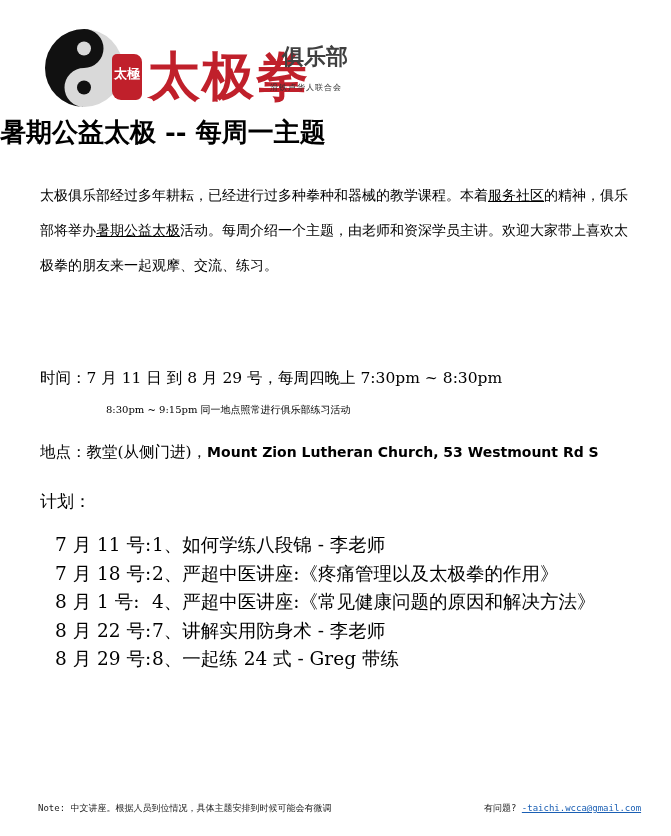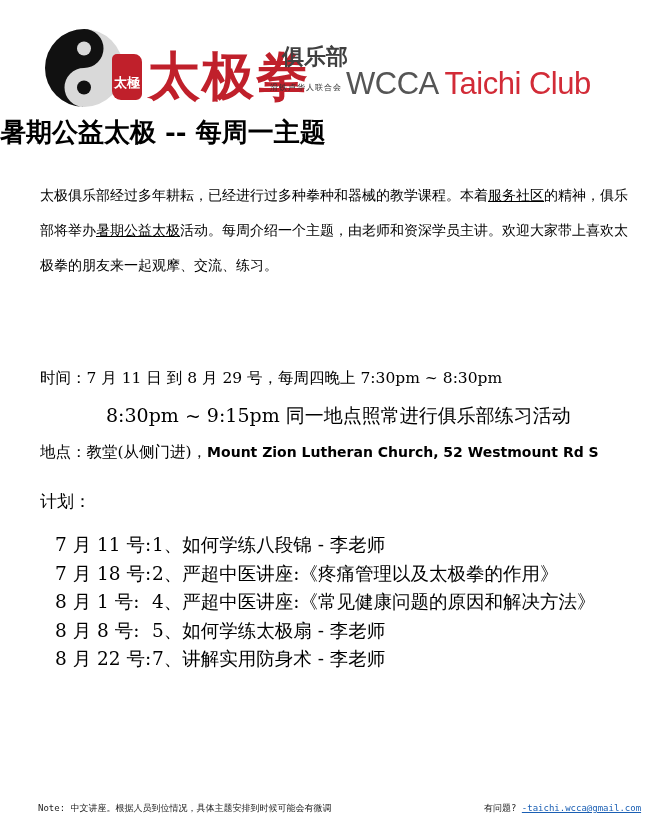--- a/index.html
+++ b/index.html
@@ -1,35 +1,35 @@
 <!DOCTYPE html>
 <html><head>
   <meta charset="utf-8">
   <style>
     html, body { margin: 0; padding: 0; background: #ffffff; }
     body { width: 671px; height: 836px; position: relative; overflow: hidden; font-family: "DejaVu Serif", serif; color: #000; }
 
     .header { position: absolute; left: 44px; top: 28px; width: 600px; height: 80px; }
     .yinyang { position: absolute; left: 0; top: 0; width: 80px; height: 80px; }
-    .seal { position: absolute; left: 68px; top: 26px; width: 30px; height: 46px; background: #c0202b; border-radius: 5px 8px 6px 9px; color: #fff; font-size: 13px; line-height: 16px; text-align: center; padding-top: 21px; box-sizing: border-box; font-weight: bold; font-family: "DejaVu Serif", serif; }
+    .seal { position: absolute; left: 68px; top: 26px; width: 30px; height: 46px; background: #c0202b; border-radius: 5px 8px 6px 9px; color: #fff; font-size: 13px; line-height: 16px; text-align: center; padding-top: 12px; box-sizing: border-box; font-weight: bold; font-family: "DejaVu Serif", serif; }
     .brand-cn { position: absolute; left: 104px; top: 26px; color: #c0202b; font-size: 52px; font-weight: bold; letter-spacing: 2px; font-family: "DejaVu Serif", serif; line-height: 44px; }
     .brand-club { position: absolute; left: 226px; top: 14px; color: #404040; font-size: 22px; font-weight: bold; font-family: "DejaVu Serif", serif; margin-left: 12px; }
     .brand-org { position: absolute; left: 226px; top: 54px; color: #333; font-size: 8px; font-family: "DejaVu Serif", serif; letter-spacing: 1px; }
     .brand-en { position: absolute; left: 302px; top: 38px; font-family: "Liberation Sans", sans-serif; font-size: 31px; font-weight: normal; letter-spacing: -0.5px; }
     .brand-en .wcca { color: #555; }
     .brand-en .taichi { color: #d22b37; }
 
     .title { position: absolute; left: 0; width: 671px; top: 115px; font-size: 26px; font-weight: bold; font-family: "DejaVu Serif", serif; }
 
     .intro { position: absolute; left: 40px; top: 178px; width: 600px; font-size: 14px; line-height: 35px; font-family: "DejaVu Serif", serif; }
     .intro .u { text-decoration: underline; }
 
     .info { position: absolute; left: 40px; font-size: 15.5px; font-family: "DejaVu Serif", serif; white-space: nowrap; }
     .info.time { top: 368px; }
-    .info.time2 { top: 403px; left: 106px; font-size: 19px; }
+    .info.time2 { top: 403px; left: 106px; font-size: 10px; }
     .info.place { top: 442px; }
     .info .en { font-family: "DejaVu Sans", sans-serif; font-weight: bold; font-size: 14px; }
 
     .plan-label { position: absolute; left: 40px; top: 490px; font-size: 17px; font-family: "DejaVu Serif", serif; }
     .plan { position: absolute; left: 55px; top: 531px; list-style: none; margin: 0; padding: 0; }
     .plan li { font-size: 18.5px; line-height: 28.5px; font-family: "DejaVu Serif", serif; white-space: nowrap; }
     .plan li .date { display: inline-block; width: 97px; }
 
     .footer-note { position: absolute; left: 38px; top: 802px; font-size: 9px; color: #222; font-family: "DejaVu Sans Mono", monospace; }
     .footer-contact { position: absolute; left: 484px; top: 802px; font-size: 9px; color: #222; font-family: "DejaVu Sans Mono", monospace; }
@@ -42,44 +42,41 @@
   <svg class="yinyang" viewBox="0 0 80 80">
     <circle cx="40" cy="40" r="39" fill="#d9d9d9"></circle>
     <path d="M40 1 A39 39 0 0 0 40 79 A19.5 19.5 0 0 1 40 40 A19.5 19.5 0 0 0 40 1 Z" fill="#111"></path>
     <circle cx="40" cy="20.5" r="7" fill="#d9d9d9"></circle>
     <circle cx="40" cy="59.5" r="7" fill="#111"></circle>
   </svg>
   <div class="seal">太極</div>
   <div class="brand-cn">太极拳</div>
   <div class="brand-club">俱乐部</div>
   <div class="brand-org">滑铁卢华人联合会</div>
-  <div class="brand-en">
-    <span class="wcca">WCCA</span><span class="taichi"> Taichi Club</span>
-  </div>
 </div>
 
 <div class="title">暑期公益太极 -- 每周一主题</div>
 
 <div class="intro">
   <span>太极俱乐部经过多年耕耘，已经进行过多种拳种和器械的教学课程。本着</span><span class="u">服务社区</span><span>的精神，俱乐部将举办</span><span class="u">暑期公益太极</span><span>活动。每周介绍一个主题，由老师和资深学员主讲。欢迎大家带上喜欢太极拳的朋友来一起观摩、交流、练习。</span>
 </div>
 
 <div class="info time">
   <span>时间：</span><span>7 月 11 日  到  8 月 29 号，每周四晚上 7:30pm ~ 8:30pm</span>
 </div>
 <div class="info time2">8:30pm ~ 9:15pm 同一地点照常进行俱乐部练习活动</div>
 <div class="info place">
-  <span>地点：</span><span>教堂(从侧门进)，</span><span class="en">Mount Zion Lutheran Church, 52 Westmount Rd S</span>
+  <span>地点：</span><span>教堂(从侧门进)，</span><span class="en">Mount Zion Lutheran Church, 53 Westmount Rd S</span>
 </div>
 
 <div class="plan-label">计划：</div>
 <ul class="plan">
   <li><span class="date">7 月 11 号:</span><span>1、如何学练八段锦 - 李老师</span></li>
   <li><span class="date">7 月 18 号:</span><span>2、严超中医讲座:《疼痛管理以及太极拳的作用》</span></li>
   <li><span class="date">8 月 1 号:</span><span>4、严超中医讲座:《常见健康问题的原因和解决方法》</span></li>
-  <li><span class="date">8 月 8 号:</span><span>5、如何学练太极扇 - 李老师</span></li>
   <li><span class="date">8 月 22 号:</span><span>7、讲解实用防身术 - 李老师</span></li>
+  <li><span class="date">8 月 29 号:</span><span>8、一起练 24 式 - Greg 带练</span></li>
 </ul>
 
 <div class="footer-note">Note: 中文讲座。根据人员到位情况，具体主题安排到时候可能会有微调</div>
 <div class="footer-contact">
   <span>有问题? </span><a>-taichi.wcca@gmail.com</a>
 </div>
 
 </body></html>

